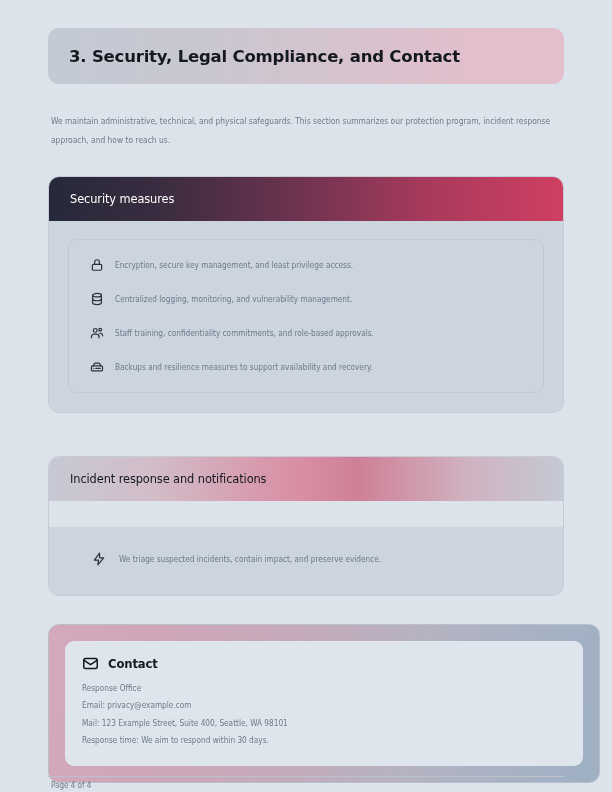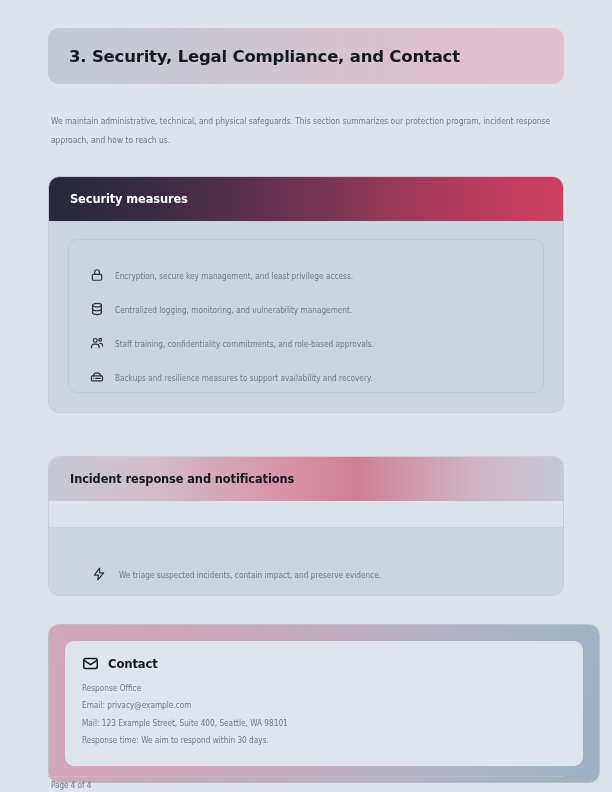--- a/index.html
+++ b/index.html
@@ -68,21 +68,21 @@
   }
 
   .section-head {
     height: 44px;
     display: flex;
     align-items: center;
     padding-left: 21px;
   }
   .section-head h2 {
     font-size: 11.4px;
-    font-weight: 700;
+    font-weight: 400;
     letter-spacing: -0.1px;
     font-family: "DejaVu Sans", sans-serif;
   }
 
   .head-security {
     background: linear-gradient(90deg, #25293a 0%, #3b2c40 22%, #6d3350 48%, #a93a5c 74%, #cf3f62 100%);
   }
   .head-security h2 { color: #ffffff; }
 
   .head-incident {
@@ -98,21 +98,21 @@
   
   .inner-card {
     border: 1px solid #bfc8d3;
     border-radius: 9px;
     background: #ccd4de;
     padding: 8px 0 8px 0;
   }
 
   .item-row {
     display: flex;
-    align-items: flex-end;
+    align-items: center;
     height: 34px;
     padding-left: 20px;
   }
   .item-row .ico {
     width: 15px;
     height: 15px;
     flex: 0 0 15px;
     display: flex;
     align-items: center;
     justify-content: center;

